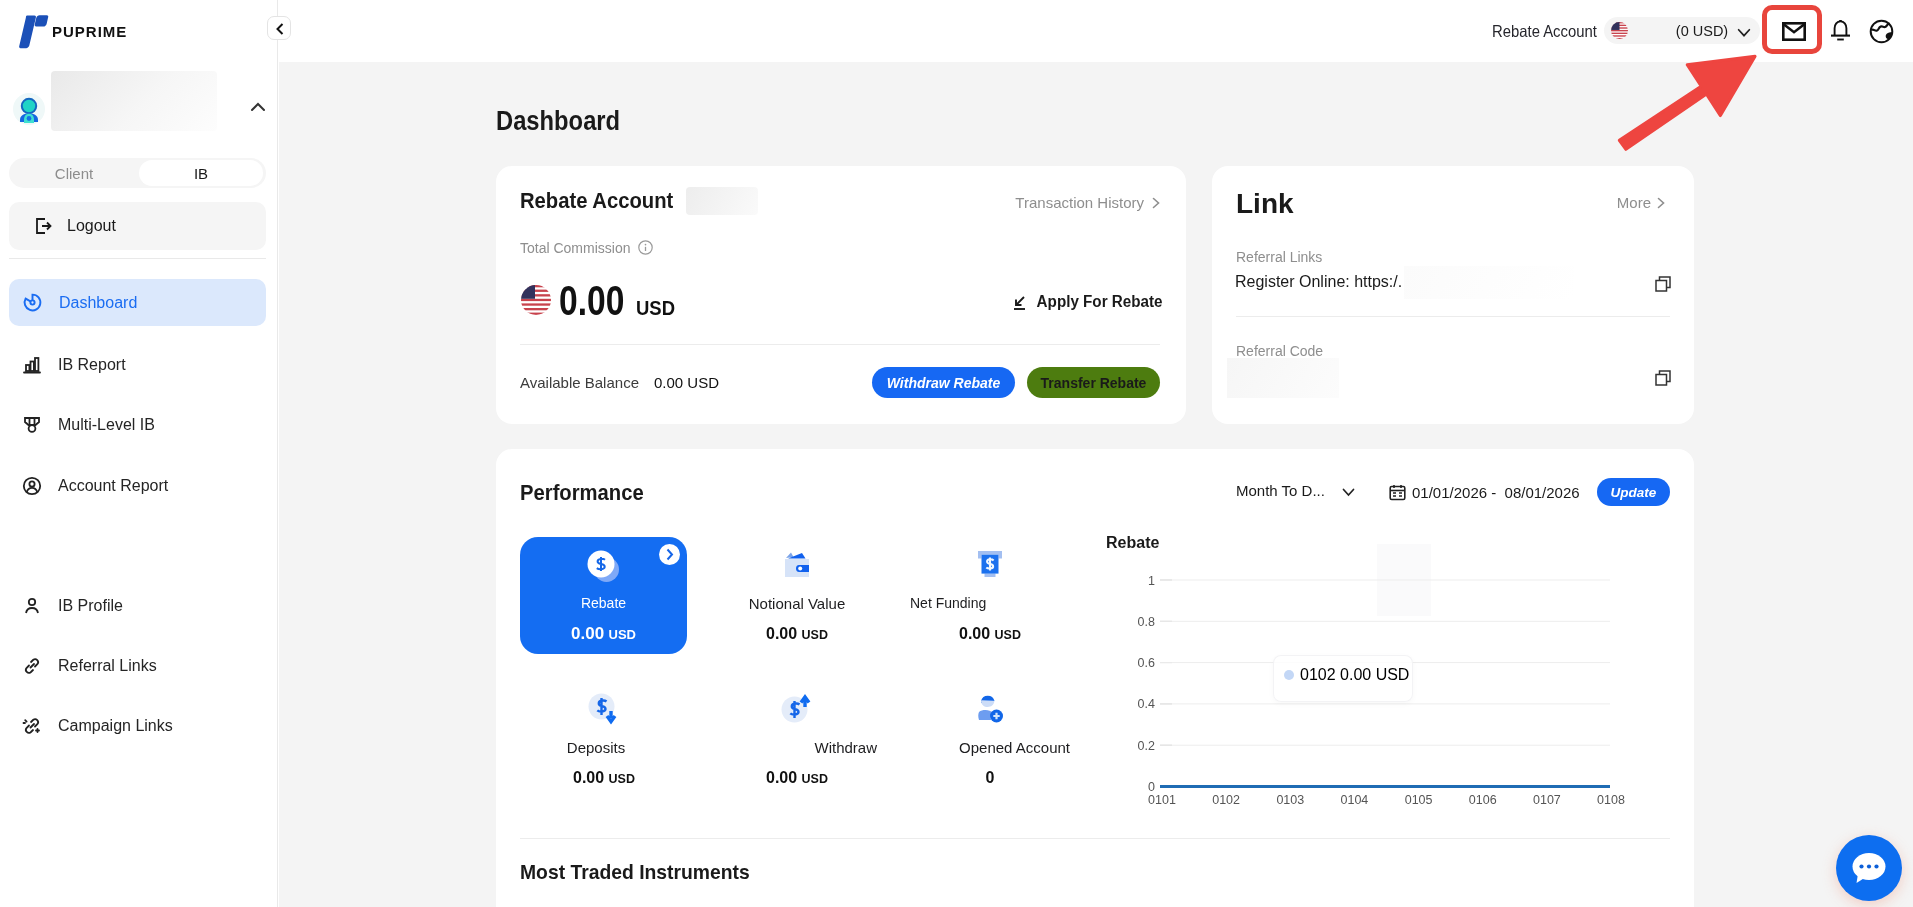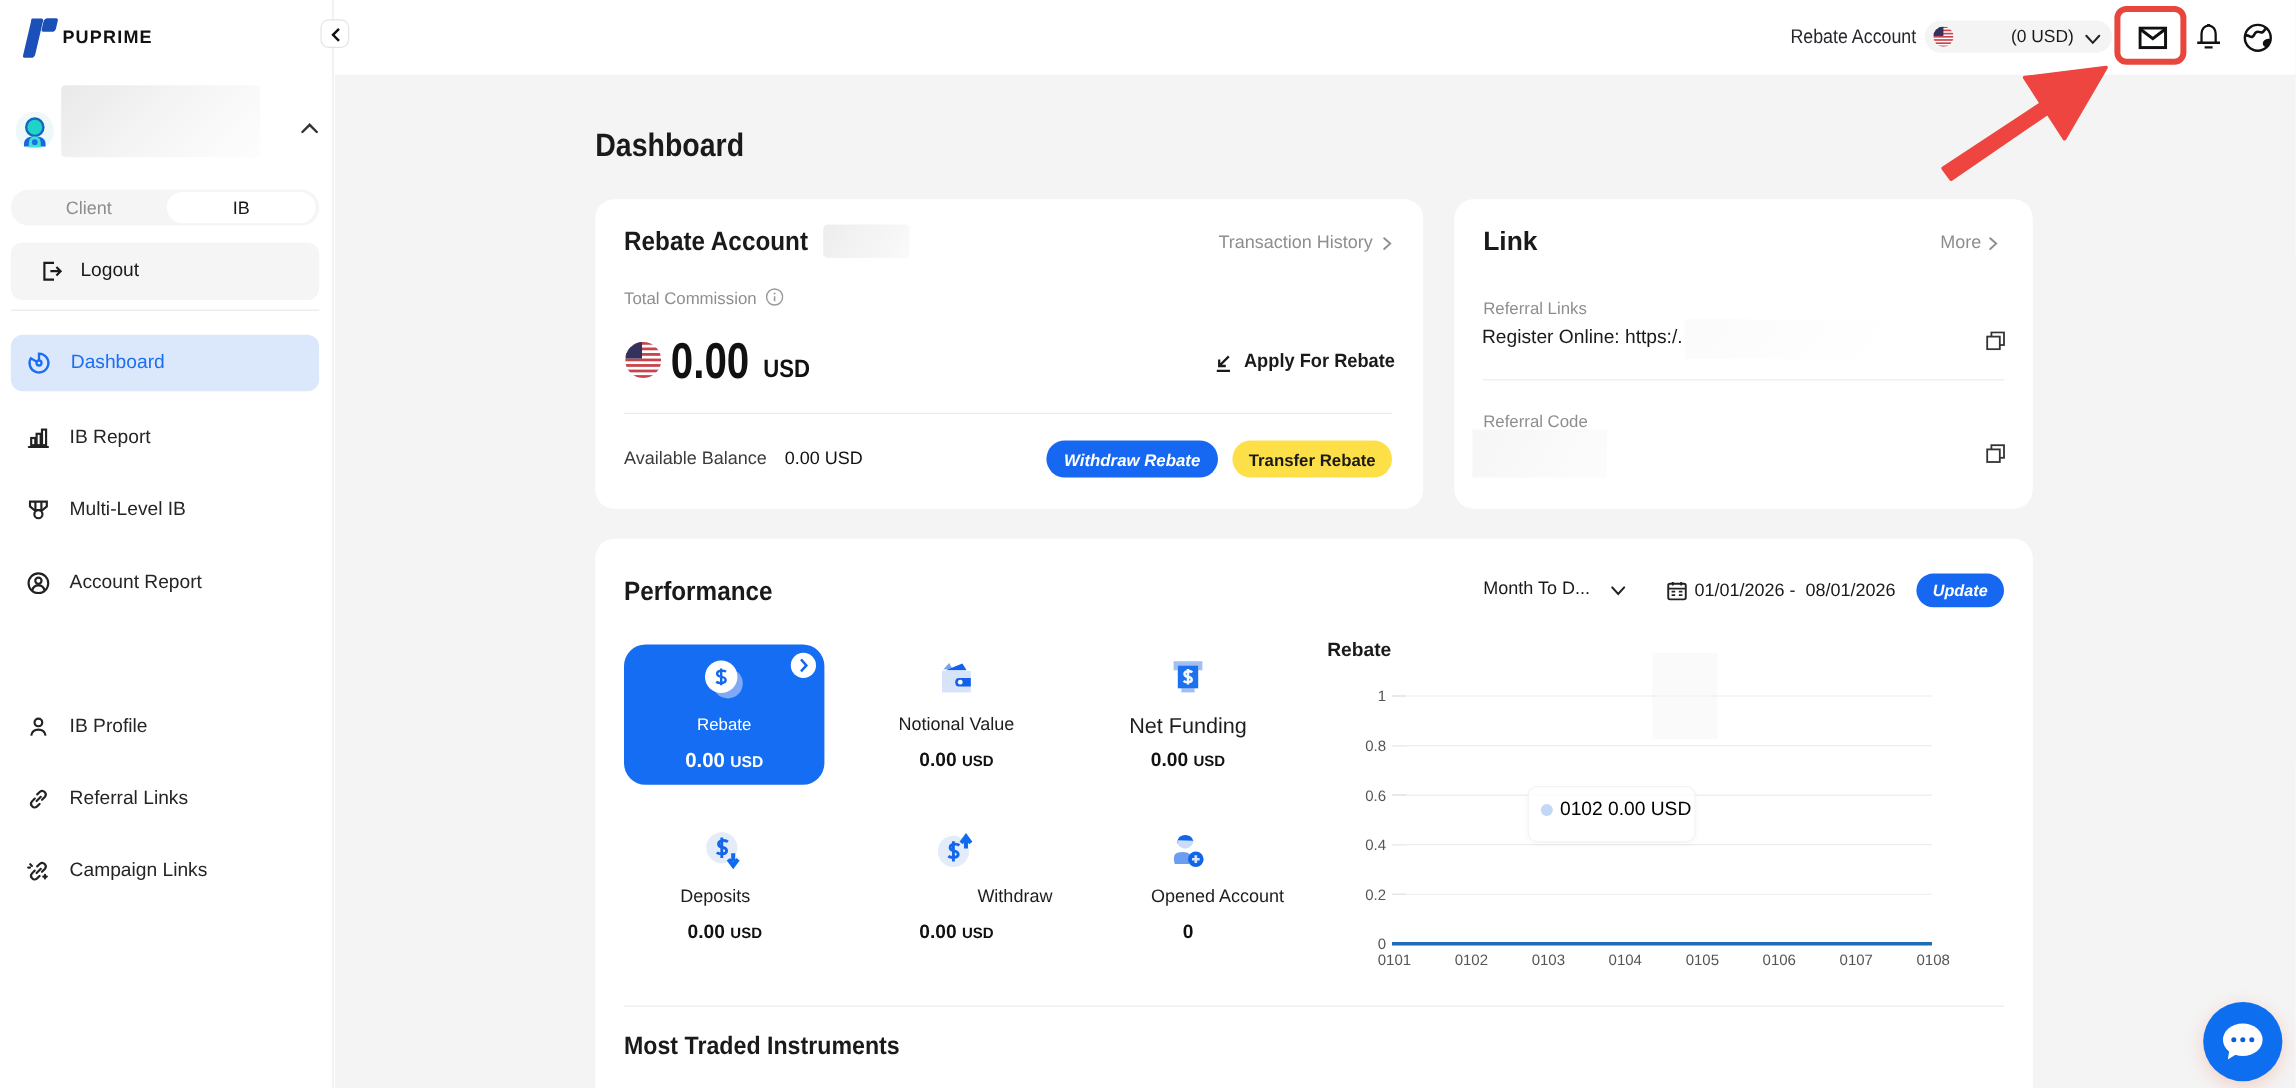--- a/index.html
+++ b/index.html
@@ -11,21 +11,21 @@
 #collapse { position:absolute; left:267px; top:16px; width:24px; height:24px; background:#fff; border:1px solid #e4e4e4; border-radius:7px; z-index:5; }
 
 #header { position:absolute; left:279px; top:0; width:1634px; height:62px; background:#fff; }
 
 #main { position:absolute; left:279px; top:62px; width:1634px; height:845px; background:#f4f4f4; }
 .card { position:absolute; background:#fff; border-radius:16px; }
 .menu-item { position:absolute; left:9px; width:257px; height:47px; border-radius:10px; display:flex; align-items:center; }
 .menu-item svg { margin-left:13px; }
 .menu-item span { margin-left:16px; font-size:16px; color:#252525; }
 .btn-blue { background:#1668f3; color:#fff; border-radius:16px; display:flex; align-items:center; justify-content:center; font-weight:bold;font-style:italic; }
-.btn-gray { background:#fde047; color:#1a1a1a; border-radius:16px; display:flex; align-items:center; justify-content:center; font-weight:bold; }
+.btn-gray { background:#4d7c0f; color:#1a1a1a; border-radius:16px; display:flex; align-items:center; justify-content:center; font-weight:bold; }
 </style>
 </head>
 <body>
 <div id="main">
   <div class="abs" style="left:217px;top:44px;font-size:27px;font-weight:bold;color:#1a1a1a;transform:scaleX(0.88);transform-origin:left center">Dashboard</div>
 
   <div class="card" style="left:217px;top:104px;width:690px;height:258px">
     <div class="abs" style="left:24px;top:22px;font-size:22px;font-weight:bold;color:#1a1a1a;transform:scaleX(0.92);transform-origin:left center">Rebate Account</div>
     <div class="abs" style="left:190px;top:21px;width:72px;height:28px;border-radius:4px;background:linear-gradient(120deg,#ededed,#fafafa)"></div>
     <div class="abs" style="right:42px;top:28px;font-size:15px;color:#8e8e8e">Transaction History</div>
@@ -67,21 +67,21 @@
       </svg>
     <div class="abs" style="right:24px;top:127px;font-size:16px;font-weight:bold;color:#1a1a1a;transform:scaleX(0.95);transform-origin:right center">Apply For Rebate</div>
     <div class="abs" style="left:24px;top:178px;width:640px;height:1px;background:#ececec"></div>
     <div class="abs" style="left:24px;top:208px;font-size:15px;color:#3c3c3c">Available Balance</div>
     <div class="abs" style="left:158px;top:208px;font-size:15px;color:#111">0.00 USD</div>
     <div class="btn-blue abs" style="left:376px;top:201px;width:143px;height:31px;font-size:14px">Withdraw Rebate</div>
     <div class="btn-gray abs" style="left:531px;top:201px;width:133px;height:31px;font-size:14px;font-weight:600">Transfer Rebate</div>
   </div>
 
   <div class="card" style="left:933px;top:104px;width:482px;height:258px">
-    <div class="abs" style="left:24px;top:22px;font-size:22px;font-weight:bold;color:#1a1a1a">Link</div>
+    <div class="abs" style="left:24px;top:22px;font-size:28px;font-weight:bold;color:#1a1a1a">Link</div>
     <div class="abs" style="right:43px;top:28px;font-size:15px;color:#8e8e8e">More</div>
     <svg class="abs" style="right:29px;top:31px" width="8" height="12" viewBox="0 0 8 12">
         <path d="M1.5 1.5 L6.5 6 L1.5 10.5" stroke="#8e8e8e" stroke-width="1.6" fill="none" stroke-linecap="round"></path>
       </svg>
     <div class="abs" style="left:24px;top:83px;font-size:14px;color:#8e8e8e">Referral Links</div>
     <div class="abs" style="left:23px;top:107px;font-size:16px;color:#1a1a1a">Register Online: https:/.</div>
     <div class="abs" style="left:192px;top:100px;width:170px;height:33px;background:linear-gradient(120deg,#fbfbfb,#ffffff)"></div>
     <svg class="abs" style="left:443px;top:110px" width="16" height="16" viewBox="0 0 16 16">
         <rect x="4.5" y="1" width="10.5" height="10.5" fill="#fff" stroke="#333" stroke-width="1.5"></rect>
         <rect x="1" y="4.5" width="10.5" height="10.5" fill="#fff" stroke="#333" stroke-width="1.5"></rect>
@@ -135,21 +135,21 @@
     </svg>
     <div class="abs" style="left:221px;top:146px;width:160px;text-align:center;font-size:15px;color:#1d1d1f">Notional Value</div>
     <div class="abs" style="left:221px;top:176px;width:160px;text-align:center;color:#111"><span style="font-size:16px;font-weight:bold">0.00</span> <span style="font-size:12.5px;font-weight:bold">USD</span></div>
 
     <svg class="abs" style="left:479px;top:99px" width="30" height="32" viewBox="0 0 30 32">
       <path d="M3 10.5 L3 3 L27 3 L27 10.5 L23.5 10.5 L23.5 6.6 L6.5 6.6 L6.5 10.5 Z" fill="#a3bff1"></path>
       <rect x="9.5" y="25.5" width="11" height="3.5" fill="#a3bff1"></rect>
       <rect x="6.5" y="6.6" width="17" height="19" fill="#1c71ee"></rect>
       <path d="M15 9.5 L15 22.5 M18.6 12.4 C16.8 10.6 12.2 11 12.1 13.4 C12 15.6 14.2 15.8 15 16 C16.4 16.3 18.2 16.5 18.1 18.6 C18 20.9 13 21.1 11.3 19.4" stroke="#f2f8ff" stroke-width="2.1" fill="none"></path>
     </svg>
-    <div class="abs" style="left:414px;top:146px;width:160px;text-align:center;font-size:18px;color:#1d1d1f">Net Funding</div>
+    <div class="abs" style="left:414px;top:146px;width:160px;text-align:left;font-size:14px;color:#1d1d1f">Net Funding</div>
     <div class="abs" style="left:414px;top:176px;width:160px;text-align:center;color:#111"><span style="font-size:16px;font-weight:bold">0.00</span> <span style="font-size:12.5px;font-weight:bold">USD</span></div>
 
     <svg class="abs" style="left:91px;top:243px" width="34" height="34" viewBox="0 0 34 34">
       <circle cx="14.5" cy="14.5" r="13" fill="#e4ecf9"></circle>
       <path d="M14.5 6 L14.5 23 M19.5 9.5 C17.5 7.8 12 8.2 11.8 11 C11.6 13.5 14 13.8 14.5 14 C16 14.3 18.7 14.6 18.5 17.2 C18.3 20 12.3 20.2 10.3 18.4" stroke="#1566e8" stroke-width="2.4" fill="none"></path>
       <path d="M24 19 L24 26 M20 24 L24 29.5 L28 24" stroke="#0f6bf0" stroke-width="3.4" fill="none"></path>
     </svg>
     <div class="abs" style="left:20px;top:290px;width:160px;text-align:center;font-size:15px;color:#1d1d1f">Deposits</div>
     <div class="abs" style="left:28px;top:320px;width:160px;text-align:center;color:#111"><span style="font-size:16px;font-weight:bold">0.00</span> <span style="font-size:12.5px;font-weight:bold">USD</span></div>
 

